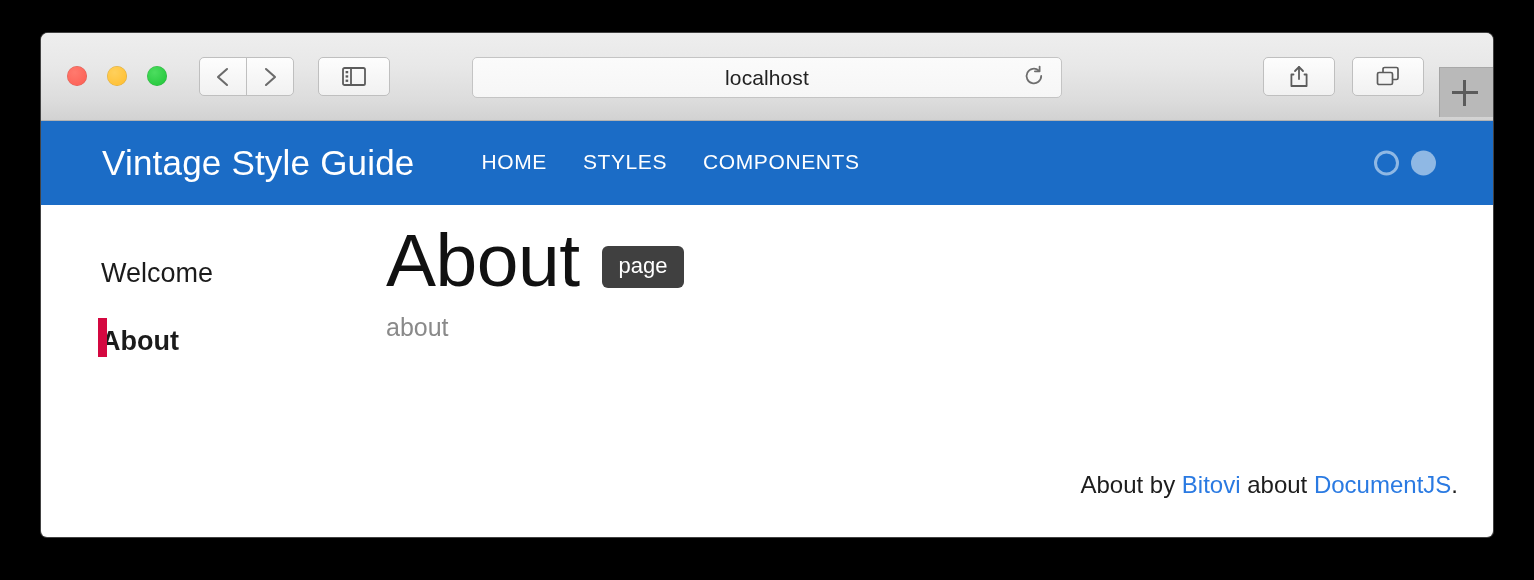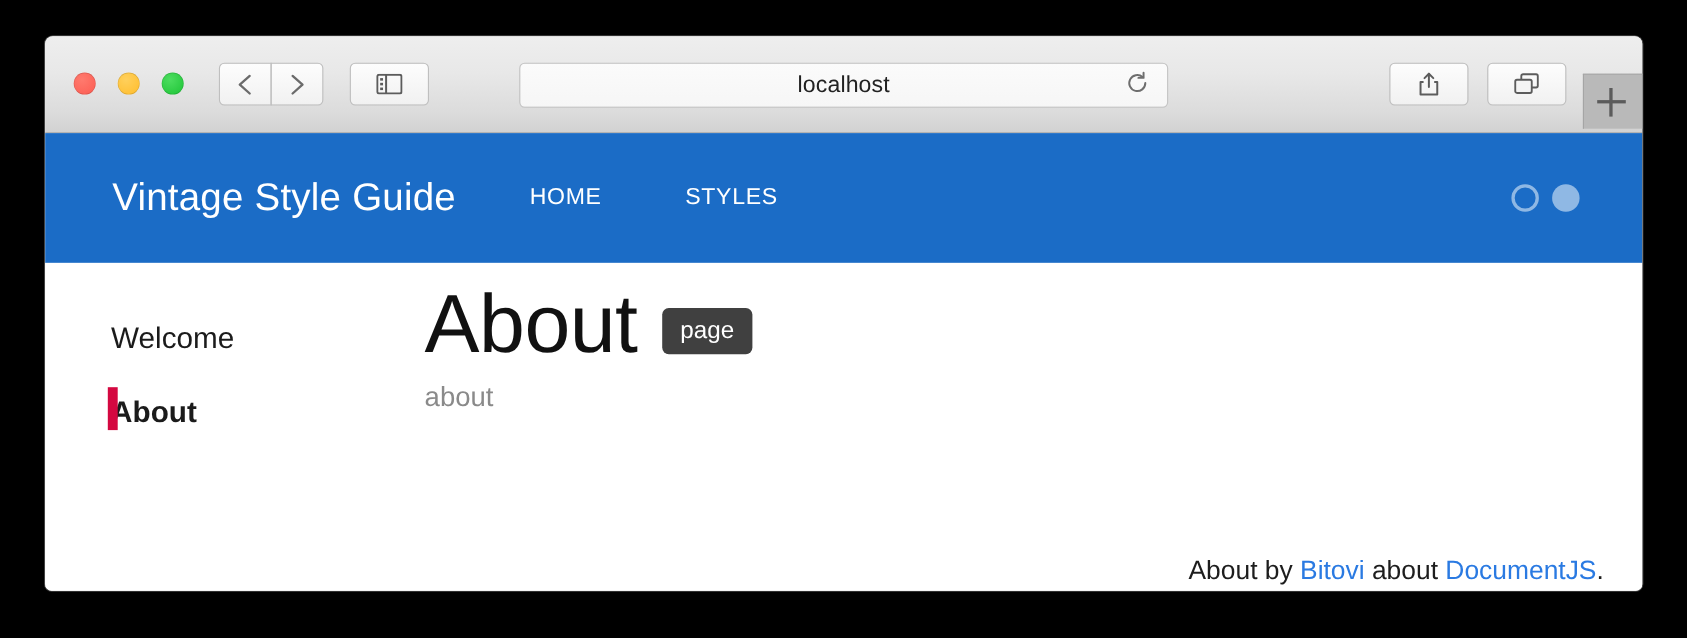--- a/index.html
+++ b/index.html
@@ -113,38 +113,38 @@
     content: "";
     position: absolute;
     background: #5b5b5b;
   }
   .plus-glyph::before { left: 0; top: 11px; width: 26px; height: 3px; }
   .plus-glyph::after  { top: 0; left: 11px; height: 26px; width: 3px; }
 
   
   .site-header {
     position: relative;
-    height: 118px;
+    height: 84px;
     background: #1b6cc6;
     display: flex;
     align-items: center;
   }
   .brand {
     margin-left: 61px;
     color: #ffffff;
     font-size: 35px;
     font-weight: 400;
     letter-spacing: 0.2px;
     white-space: nowrap;
   }
   .main-nav {
     display: flex;
     align-items: center;
     margin-left: 67px;
-    gap: 76px;
+    gap: 36px;
     padding-bottom: 2px;
   }
   .nav-link {
     color: #ffffff;
     font-size: 21px;
     letter-spacing: 0.6px;
     text-decoration: none;
     white-space: nowrap;
   }
   .header-dots {
@@ -321,20 +321,21 @@
       <span class="plus-glyph"></span>
     </div>
   </div>
 
   <div class="site-header">
     <div class="brand">Vintage Style Guide</div>
 
     <nav class="main-nav">
       <a class="nav-link" href="#">HOME</a>
       <a class="nav-link" href="#">STYLES</a>
+      <a class="nav-link" href="#">COMPONENTS</a>
     </nav>
 
     <div class="header-dots">
       <span class="dot outline"></span>
       <span class="dot filled"></span>
     </div>
   </div>
 
   <div class="page-body">
 

